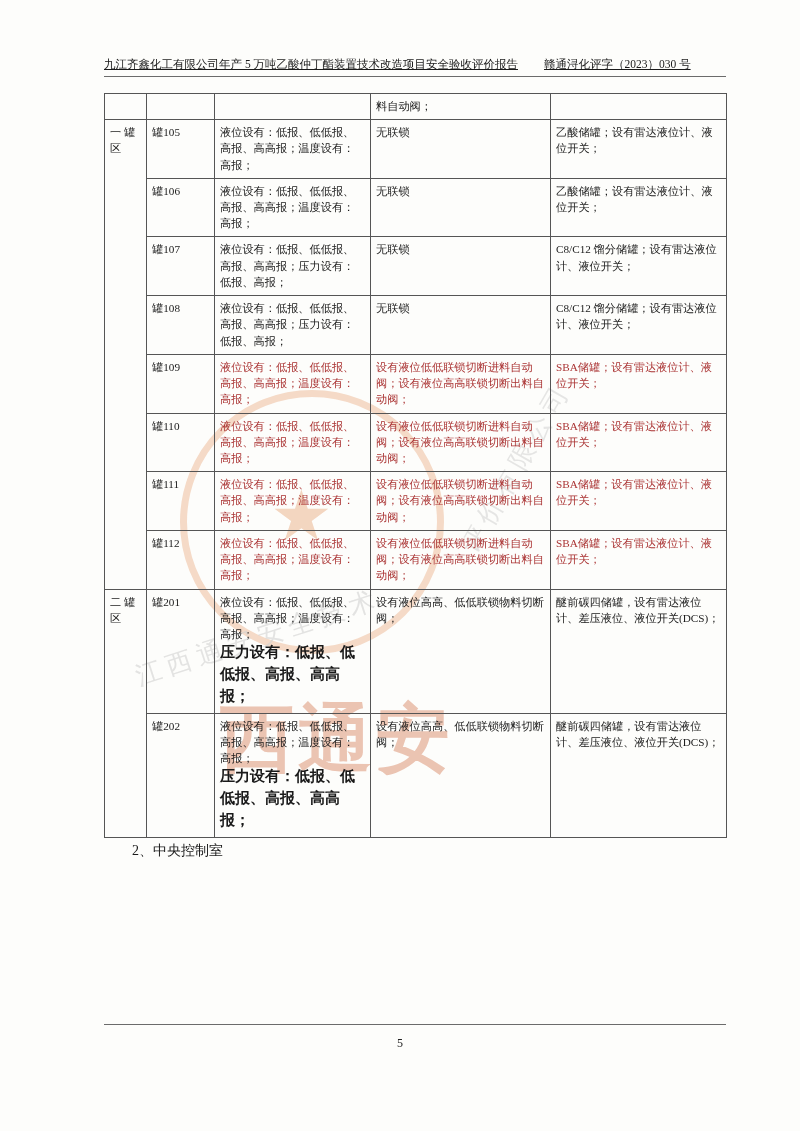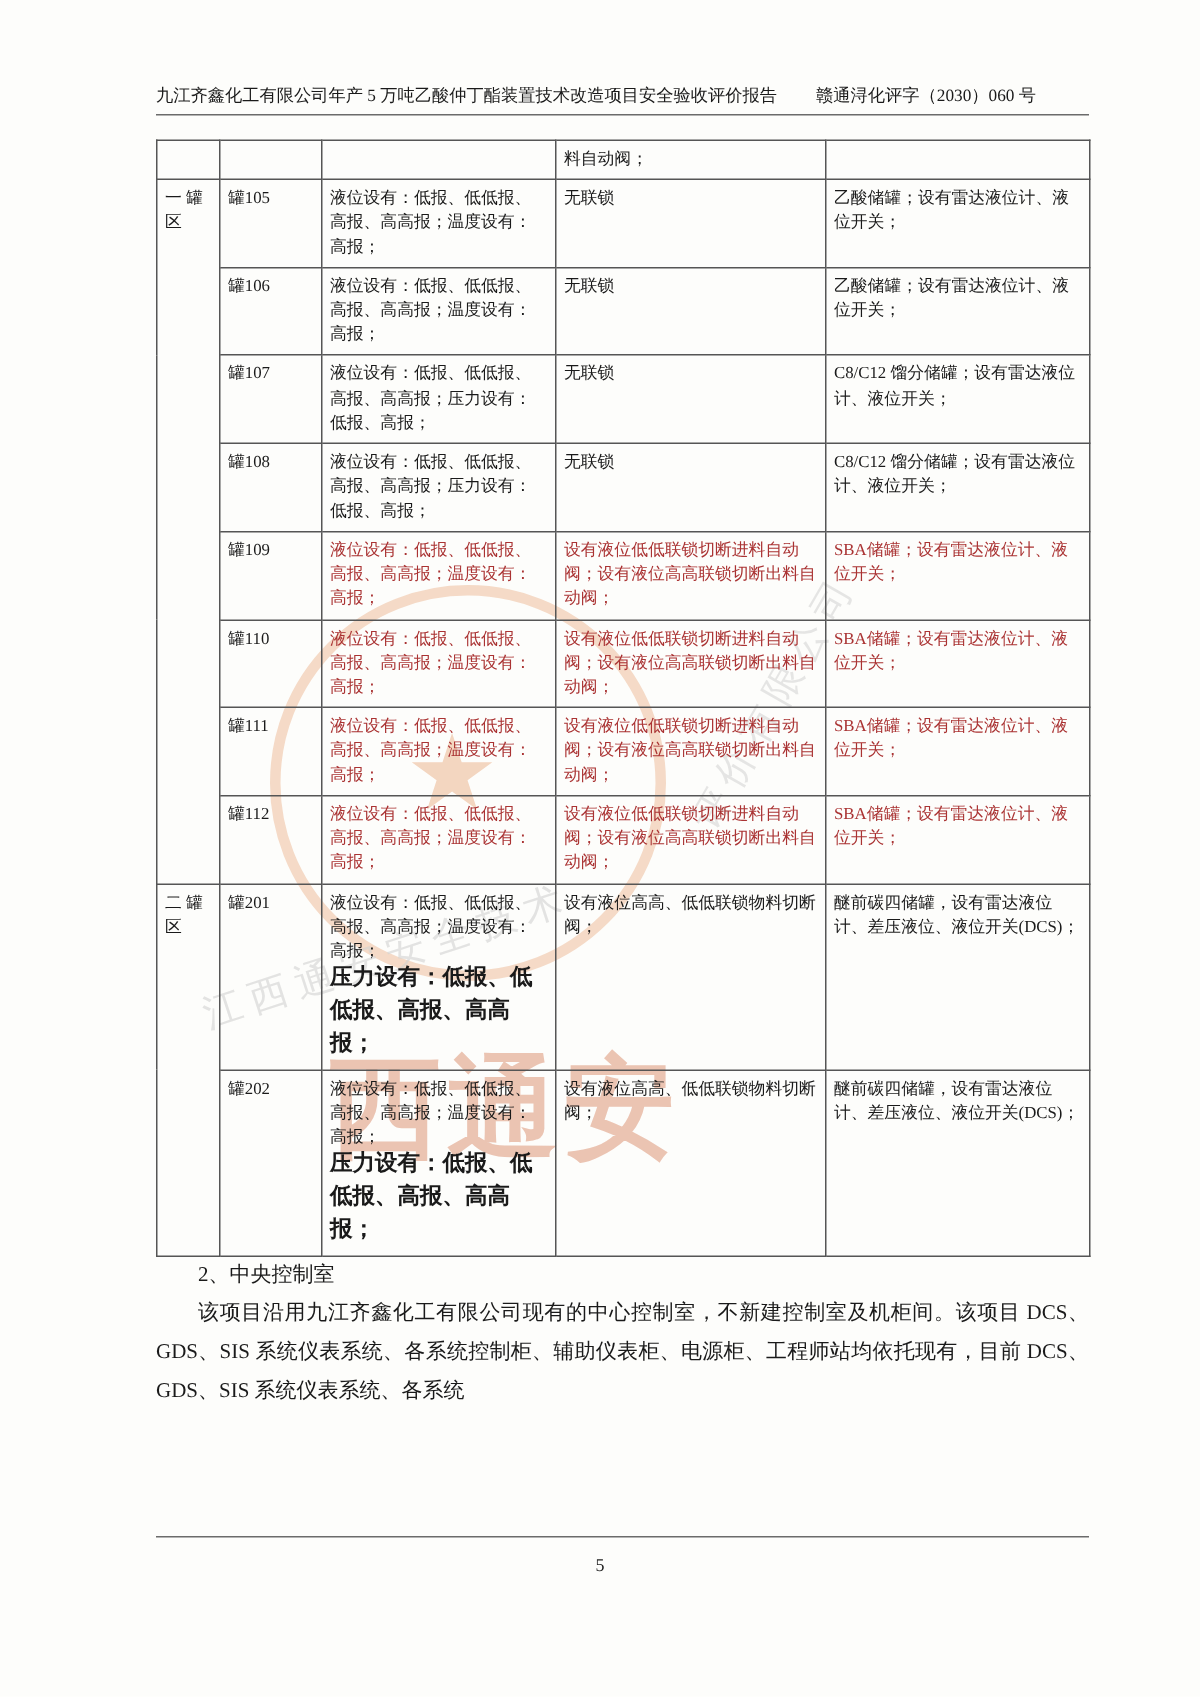--- a/index.html
+++ b/index.html
@@ -30,20 +30,21 @@
   
   .doc-header {
     display: flex;
     align-items: baseline;
     justify-content: flex-start;
     font-size: 11.5px;
     line-height: 1.2;
     padding-bottom: 4px;
     border-bottom: 1px solid #6b6b6b;
     white-space: nowrap;
+    text-decoration: underline;
   }
   .doc-header .hdr-left { flex: 0 0 auto; }
   .doc-header .hdr-right { margin-left: 26px; flex: 0 0 auto; }
 
   
   table.spec {
     border-collapse: collapse;
     width: 622px;
     margin-top: 16px;
     table-layout: fixed;
@@ -166,21 +167,21 @@
     <div class="wm-star">★</div>
     <div class="wm-arc">江西通安安全技术</div>
     <div class="wm-arc2">评价有限公司</div>
     <div class="wm-text-big">西通安</div>
   </div>
 
   <div class="content">
 
     <div class="doc-header">
       <span class="hdr-left">九江齐鑫化工有限公司年产 5 万吨乙酸仲丁酯装置技术改造项目安全验收评价报告</span>
-      <span class="hdr-right">赣通浔化评字（2030）060 号</span>
+      <span class="hdr-right">赣通浔化评字（2023）030 号</span>
     </div>
 
     <table class="spec">
       <colgroup>
         <col class="col-zone">
           <col class="col-tank">
           <col class="col-alarm">
           <col class="col-lock">
           <col class="col-note">
       </colgroup>
@@ -260,20 +261,19 @@
             <div>液位设有：低报、低低报、高报、高高报；温度设有：高报；</div>
             <div class="small">压力设有：低报、低低报、高报、高高报；</div>
           </td>
           <td>设有液位高高、低低联锁物料切断阀；</td>
           <td>醚前碳四储罐，设有雷达液位计、差压液位、液位开关(DCS)；</td>
         </tr>
       </tbody>
     </table>
 
     <div class="para indent1">2、中央控制室</div>
-    <div class="para indent2">该项目沿用九江齐鑫化工有限公司现有的中心控制室，不新建控制室及机柜间。该项目 DCS、GDS、SIS 系统仪表系统、各系统控制柜、辅助仪表柜、电源柜、工程师站均依托现有，目前 DCS、GDS、SIS 系统仪表系统、各系统</div>
 
   </div>
 
   <div class="footer-rule"></div>
   <div class="page-num">5</div>
 
 </div>
 
 </body></html>

